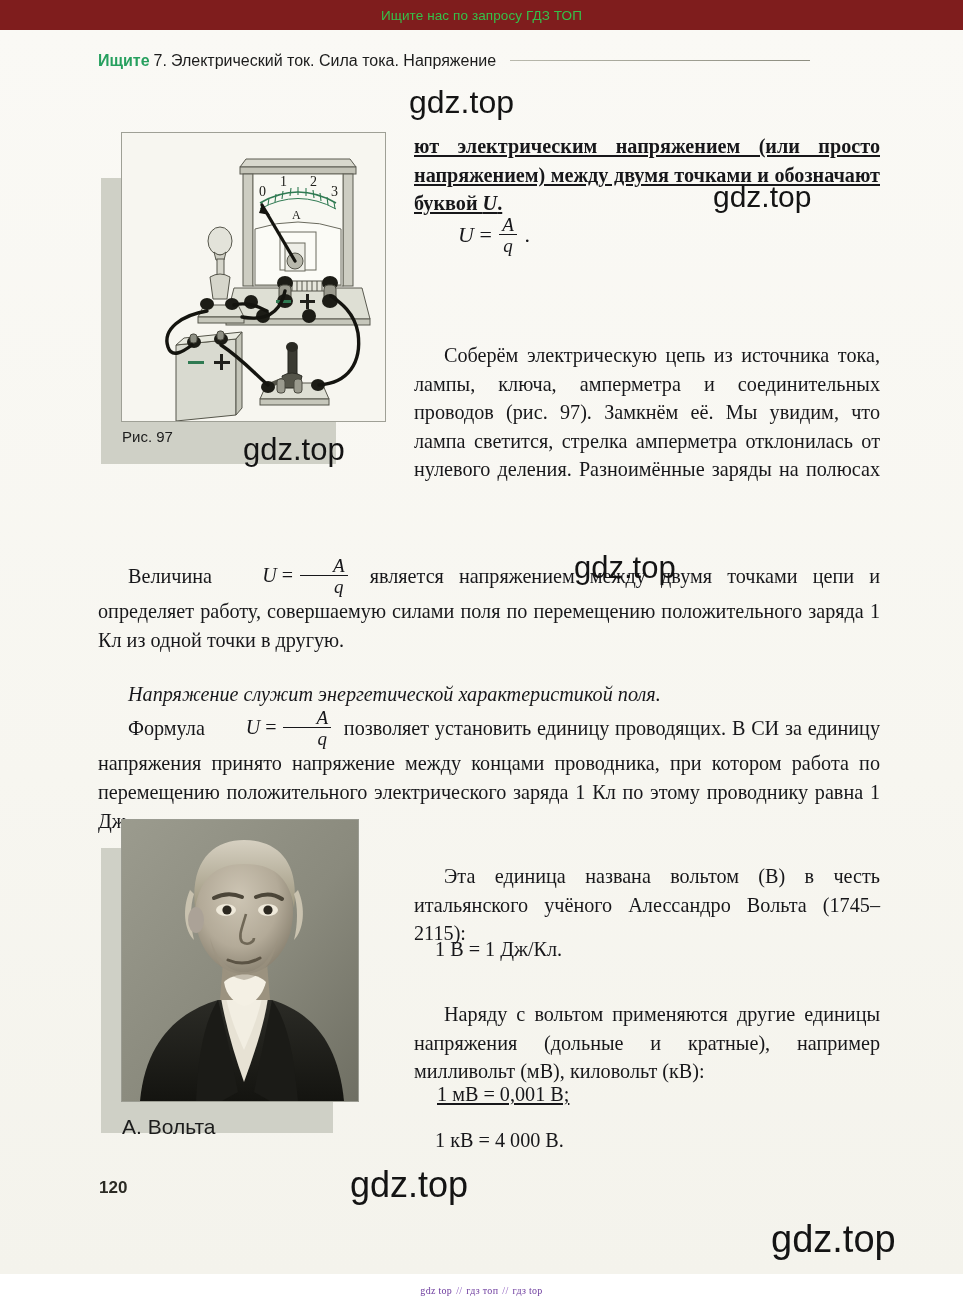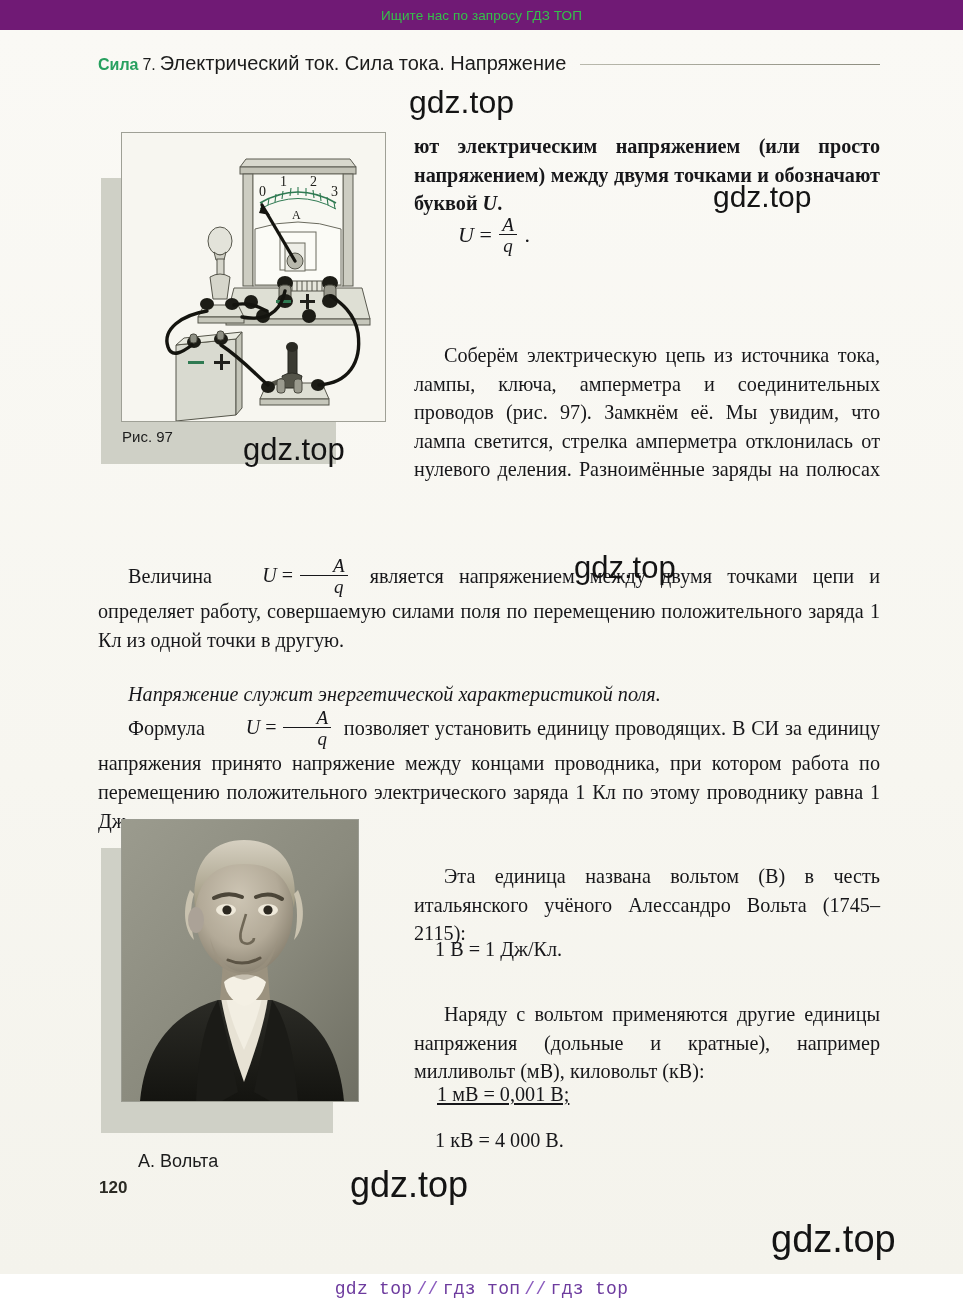--- a/index.html
+++ b/index.html
@@ -15,21 +15,21 @@
     overflow: hidden;
     font-family: "Liberation Serif", serif;
   }
 
   
   .top-banner {
     position: absolute;
     top: 0; left: 0;
     width: 963px;
     height: 30px;
-    background: #701a75;
+    background: #7f1d1d;
     text-align: center;
     line-height: 30px;
   }
   .top-banner span {
     font-family: "Liberation Sans", sans-serif;
     font-size: 13.5px;
     color: #35c14a;
     letter-spacing: 0.1px;
   }
 
@@ -57,21 +57,21 @@
     font-weight: bold;
     color: #27a05f;
   }
   .runhead .chapnum {
     font-family: "Liberation Sans", sans-serif;
     font-size: 16px;
     color: #1c1c1c;
   }
   .runhead .title {
     font-family: "Liberation Sans", sans-serif;
-    font-size: 20px;
+    font-size: 16px;
     color: #1c1c1c;
   }
   .runhead .rule {
     display: inline-block;
     vertical-align: middle;
     width: 300px;
     height: 1px;
     margin-left: 10px;
     margin-bottom: 3px;
     background: linear-gradient(90deg,#b9b9ad,#8d8d80);
@@ -121,26 +121,25 @@
     top: 819px;
     width: 238px;
     height: 283px;
     border: 1px solid #9b9c92;
     box-sizing: border-box;
     overflow: hidden;
     background: #8e8e82;
   }
   .portrait-caption {
     position: absolute;
-    left: 138px;
+    left: 122px;
     top: 1115px;
     font-family: "Liberation Sans", sans-serif;
-    font-size: 18px;
+    font-size: 21px;
     color: #1c1c1c;
-    margin-top: 36px;
   }
 
   
   .col-right {
     position: absolute;
     left: 414px;
     width: 466px;
   }
   .fullwidth {
     position: absolute;
@@ -241,40 +240,40 @@
     position: absolute;
     left: 0;
     top: 1274px;
     width: 963px;
     height: 30px;
     background: #ffffff;
     text-align: center;
     line-height: 30px;
   }
   .footer span {
-    font-family: Liberation Mono, monospace;
-    font-size: 18px;
+    font-family: Liberation Serif, serif;
+    font-size: 10px;
     color: #6d3b9e;
     letter-spacing: 0.3px;
   }
   .footer .sep { color: #8a5bbd; padding: 0 4px; }
 </style>
 </head>
 <body>
 
 <div class="page">
 
   <div class="top-banner">
     <span>Ищите нас по запросу ГДЗ ТОП</span>
   </div>
 
   <div class="sheet"></div>
 
   <div class="runhead">
-    <span class="chap">Сила</span>
+    <span class="chap">Ищите</span>
     <span class="chapnum">7.</span>
     <span class="title">Электрический ток. Сила тока. Напряжение</span>
     <span class="rule"></span>
   </div>
 
   <div class="fig-shadow"></div>
   <div class="fig-frame">
     <svg width="263" height="288" viewBox="0 0 263 288">
       <rect x="0" y="0" width="263" height="288" fill="#f7f6f0"></rect>
 
@@ -387,21 +386,21 @@
         <path d="M163,158 C 158,182 142,188 120,184"></path>
         <path d="M112,172 C 128,168 140,176 145,178"></path>
         <path d="M85,178 C 60,182 40,196 46,214 C 50,226 62,218 70,212"></path>
         <path d="M99,212 C 120,226 132,240 146,252"></path>
         <path d="M197,252 C 226,250 240,230 236,200 C 232,178 216,168 209,163"></path>
       </g>
     </svg>
   </div>
   <div class="fig-caption">Рис. 97</div>
 
-  <div class="col-right bodytext bold" style="top:132px;">
+  <div class="col-right bodytext bold" style="top:132px;text-decoration:underline;">
     <span>ют электрическим напряжением (или просто напряжением) между двумя точками и обозначают буквой </span><span class="ivar">U</span><span>.</span>
   </div>
 
   <div class="formula-center" style="left:458px; top:218px; font-size:22px;">
     <span class="ivar">U</span>
     <span>=</span>
     <span class="frac">
       <span class="num">A</span>
       <span class="bar"></span>
       <span class="den">q</span>

